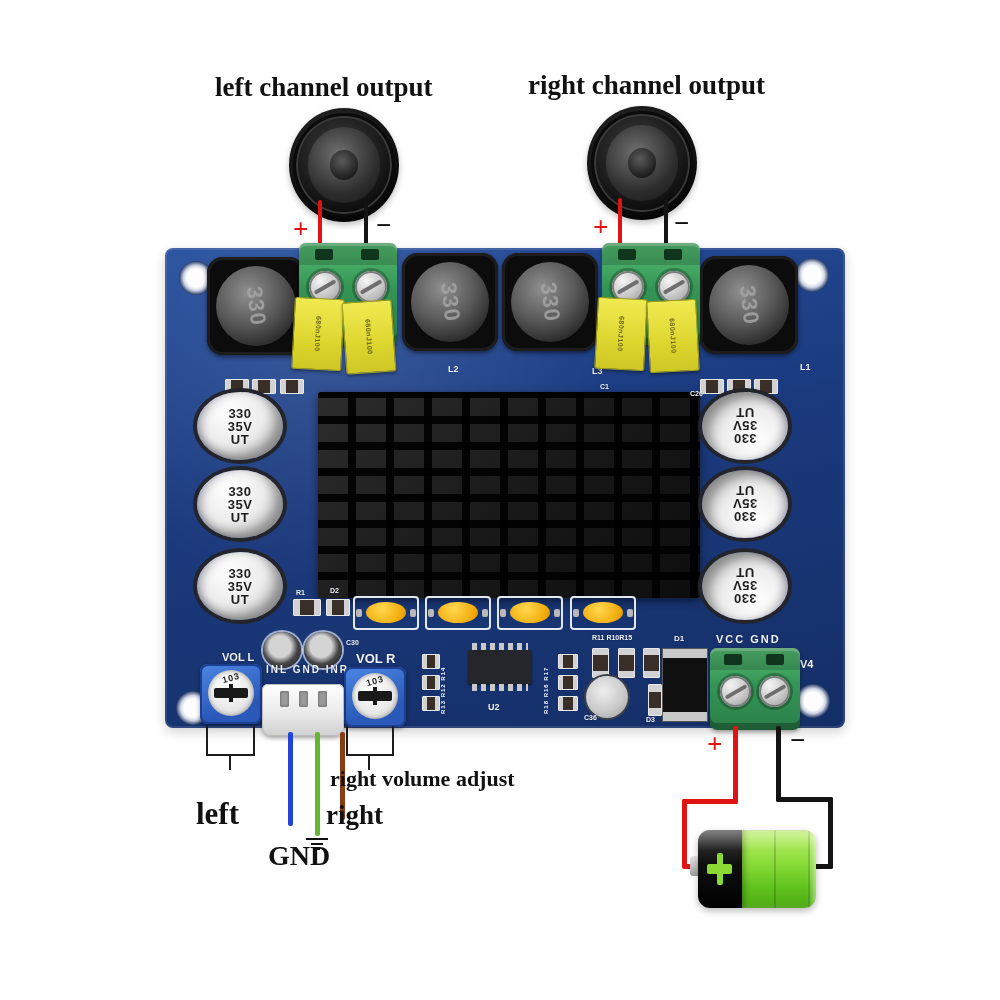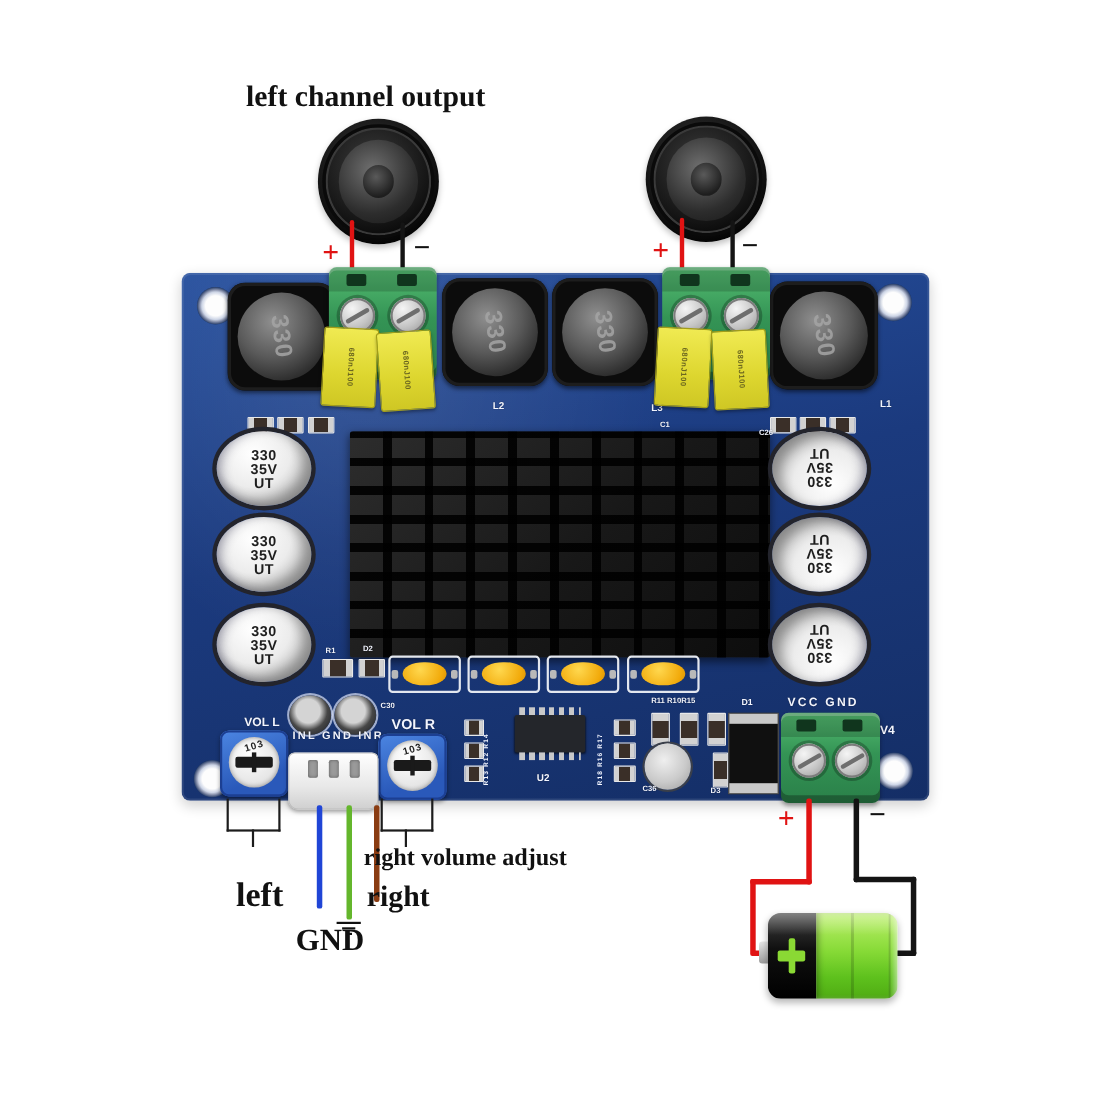--- a/index.html
+++ b/index.html
@@ -1,19 +1,19 @@
 <!DOCTYPE html>
 <html><head>
 <meta charset="utf-8">
 <style>
   html,body{margin:0;padding:0;background:#fff;}
   .stage{position:relative;width:1000px;height:1000px;background:#fff;overflow:hidden;
          font-family:"Liberation Sans",sans-serif;}
   .abs{position:absolute;}
-  .serif{font-family:"Liberation Serif",serif;font-weight:700;color:#111;text-align:center;}
+  .serif{font-family:"Liberation Serif",serif;font-weight:700;color:#111;}
   .silk{position:absolute;color:#f2f5ff;font-family:"Liberation Sans",sans-serif;font-weight:700;
         text-shadow:0 0 1px rgba(0,0,0,.6);white-space:nowrap;}
   
   .pcb{background:radial-gradient(circle at 25% 18%,rgba(255,255,255,.10),transparent 42%),
        linear-gradient(168deg,#27509e 0%,#1b3a7e 45%,#142e66 100%);
        border-radius:8px;box-shadow:inset 0 0 0 2px rgba(255,255,255,.10),0 4px 12px rgba(0,0,0,.18);}
   .hole{border-radius:50%;background:radial-gradient(circle,#fdfdfd 0 38%,#cdd5e6 52%,#8a93ad 60%,#17305f 72%,rgba(23,48,95,0) 78%);}
   
   .ind{background:#0c0c0c;border-radius:16px;box-shadow:inset 0 0 0 3px #1d1d1d,0 2px 4px rgba(0,0,0,.5);}
   .coil{position:absolute;inset:9px;border-radius:50%;
@@ -109,20 +109,21 @@
   .gline{position:absolute;background:#111;}
   .vlab{position:absolute;color:#f2f5ff;font-weight:700;font-family:"Liberation Sans",sans-serif;
       writing-mode:vertical-rl;transform:rotate(180deg);letter-spacing:1px;}
 </style>
 </head>
 <body>
 
 <div class="stage">
 
   <div class="abs serif" style="left:215px;top:72px;width:235px;font-size:27px;">left channel output</div>
+  <div class="abs serif" style="left:528px;top:70px;width:242px;font-size:27px;">right channel output</div>
 
   <div class="abs spk" style="left:289px;top:108px;width:110px;height:114px;">
     <div class="spk-rim"></div>
     <div class="spk-cone"></div>
     <div class="spk-dome"></div>
   </div>
   <div class="abs spk" style="left:587px;top:106px;width:110px;height:114px;">
     <div class="spk-rim"></div>
     <div class="spk-cone"></div>
     <div class="spk-dome"></div>

